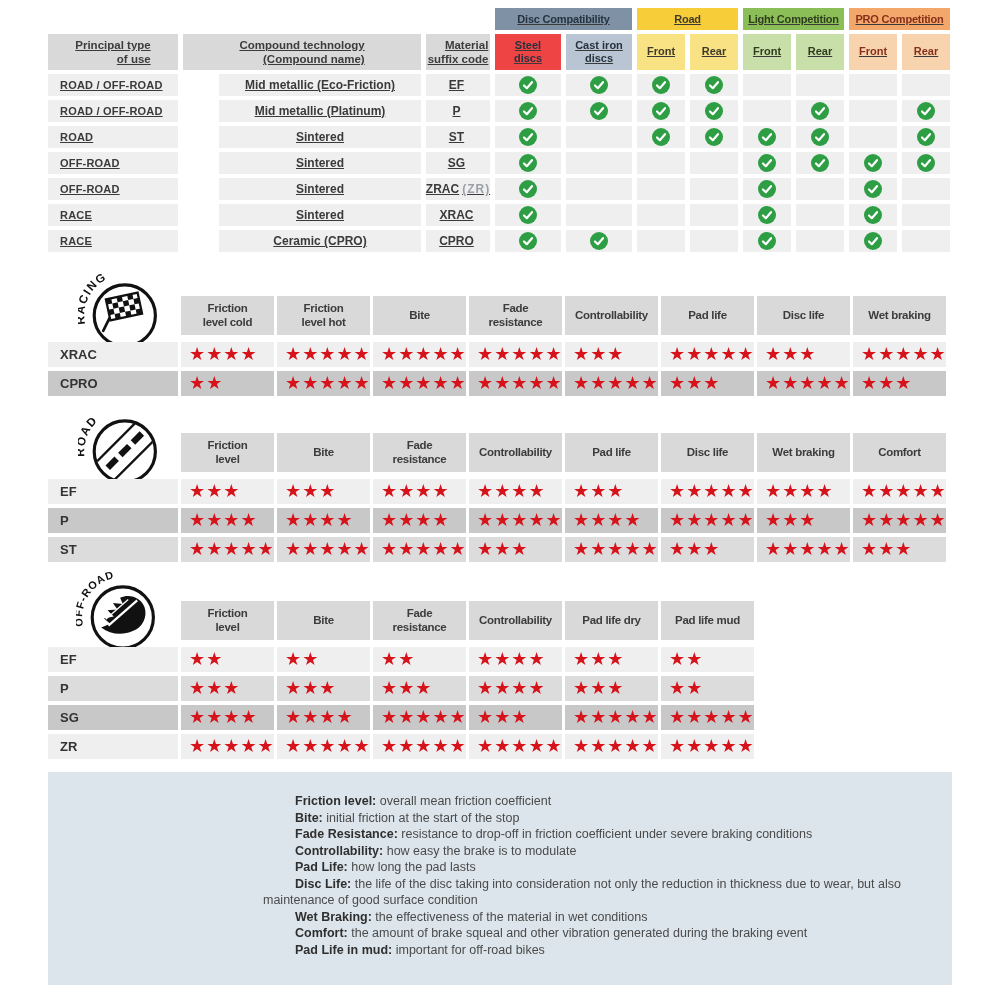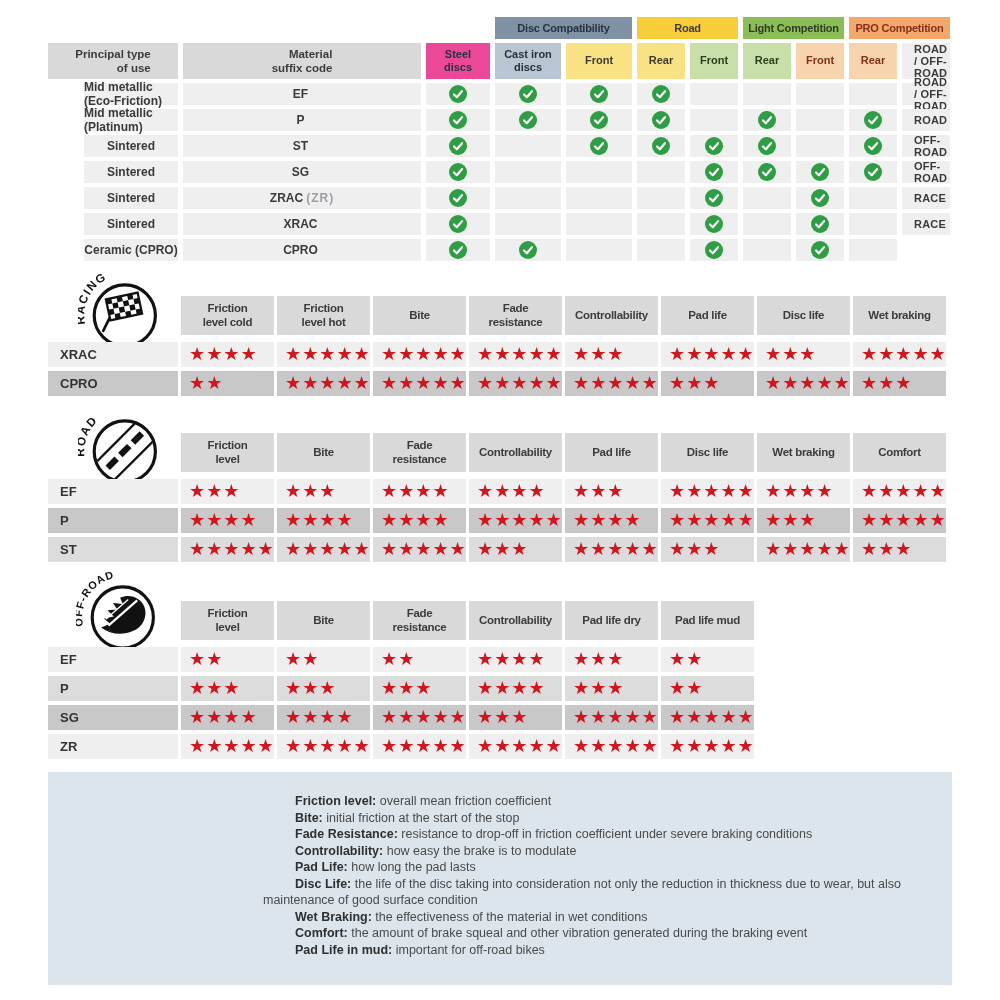--- a/index.html
+++ b/index.html
@@ -1,23 +1,23 @@
 <!DOCTYPE html>
 <html><head>
 <meta charset="utf-8">
 <style>
   html,body{margin:0;padding:0;background:#fff;}
   .page{position:relative;width:1000px;height:1000px;background:#fff;overflow:hidden;
         font-family:"Liberation Sans","DejaVu Sans",sans-serif;color:#3a3a3a;}
 
   
-  .compat-grid{position:absolute;left:48px;top:17px;display:grid;
+  .compat-grid{position:absolute;left:48px;top:8px;display:grid;
     grid-template-columns:130px 238px 64px 66px 66px 48px 48px 48px 48px 48px 48px;
     grid-template-rows:22px 36px repeat(7,22px);
-    column-gap:5px;row-gap:4px;}
+    column-gap:5px;row-gap:4px;text-decoration:underline;}
   .spacer3{grid-column:1 / span 3;}
   .group-h{grid-column:span 2;display:flex;align-items:center;justify-content:center;
     font-weight:700;font-size:11px;letter-spacing:-0.2px;}
   .main-h{background:#d9d9d9;color:#3c3c3c;font-weight:700;font-size:11.5px;line-height:1.25;
     display:flex;align-items:center;justify-content:center;text-align:right;white-space:pre-line;}
   .sub-h{font-weight:700;font-size:11px;line-height:1.2;display:flex;align-items:center;justify-content:center;
     text-align:center;white-space:pre-line;}
   .c-use{background:#efefef;font-weight:700;font-size:11px;display:flex;align-items:center;
     padding-left:12px;letter-spacing:0.2px;}
   .c-compound{background:#efefef;font-weight:700;font-size:12px;display:flex;align-items:center;justify-content:center;margin-left:36px;}
@@ -53,23 +53,25 @@
 <div class="page">
 
   <div class="compat-grid">
       <div class="spacer3"></div>
       <div class="group-h" style="background: rgb(126, 145, 165); color: rgb(39, 50, 63);">Disc Compatibility</div>
       <div class="group-h" style="background: rgb(247, 206, 57); color: rgb(63, 58, 42);">Road</div>
       <div class="group-h" style="background: rgb(140, 190, 88); color: rgb(47, 61, 29);">Light Competition</div>
       <div class="group-h" style="background: rgb(243, 167, 106); color: rgb(134, 48, 28);">PRO Competition</div>
       <div class="main-h">Principal type
 of use</div>
+      <div class="main-h">Compound technology
+(Compound name)</div>
       <div class="main-h">Material
 suffix code</div>
-      <div class="sub-h" style="background: #ec4899; color: rgb(39, 50, 63);">Steel
+      <div class="sub-h" style="background: #ef4444; color: rgb(39, 50, 63);">Steel
 discs</div>
       <div class="sub-h" style="background: rgb(185, 197, 210); color: rgb(39, 50, 63);">Cast iron
 discs</div>
       <div class="sub-h" style="background: rgb(249, 226, 132); color: rgb(63, 58, 42);">Front</div>
       <div class="sub-h" style="background: rgb(249, 226, 132); color: rgb(63, 58, 42);">Rear</div>
       <div class="sub-h" style="background: rgb(201, 223, 169); color: rgb(47, 61, 29);">Front</div>
       <div class="sub-h" style="background: rgb(201, 223, 169); color: rgb(47, 61, 29);">Rear</div>
       <div class="sub-h" style="background: rgb(248, 212, 174); color: rgb(134, 48, 28);">Front</div>
       <div class="sub-h" style="background: rgb(248, 212, 174); color: rgb(134, 48, 28);">Rear</div>
       <div class="c-use">ROAD / OFF-ROAD</div>

